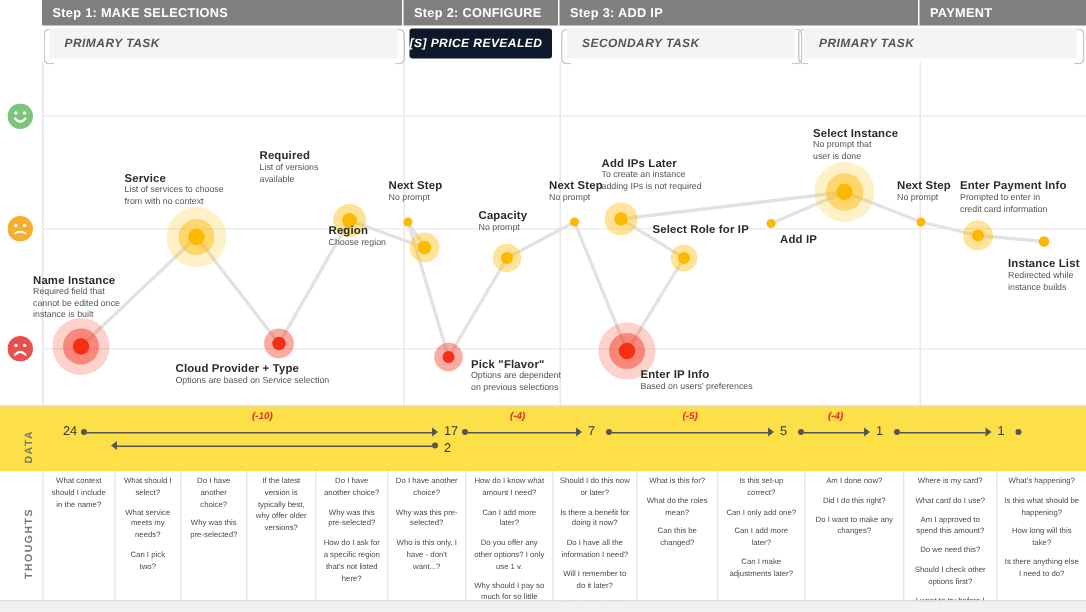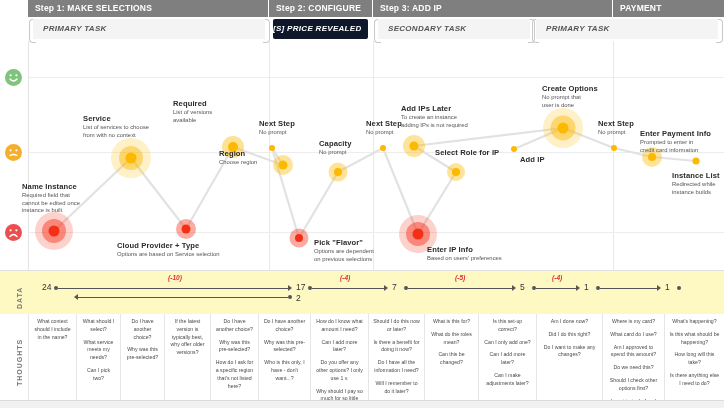--- a/index.html
+++ b/index.html
@@ -32,21 +32,21 @@
   .node{position:absolute;border-radius:50%;transform:translate(-50%,-50%);}
   .halo{position:absolute;border-radius:50%;transform:translate(-50%,-50%);}
 
   
   .lbl{position:absolute;font-size:6.6px;color:#3b3b3b;line-height:1.25;}
   .lbl .t{font-size:7.6px;font-weight:bold;color:#2b2b2b;display:block;margin-bottom:1px;letter-spacing:.1px;}
   .lbl .s{font-size:5.9px;color:#555;display:block;}
 
   
   #databand{position:absolute;left:0;top:270px;width:724px;height:44px;
-    background:#fef9c3;border-top:1px solid #e0e0e0;border-bottom:1px solid #e0e0e0;}
+    background:#fde047;border-top:1px solid #e0e0e0;border-bottom:1px solid #e0e0e0;}
   .sidelabel{position:absolute;font-size:7px;font-weight:bold;color:#777;letter-spacing:1px;
     transform:rotate(-90deg);transform-origin:left top;white-space:nowrap;}
   .dnum{position:absolute;font-size:8.5px;color:#333;}
   .ddot{position:absolute;width:4px;height:4px;border-radius:50%;background:#555;transform:translate(-50%,-50%);}
   .dline{position:absolute;height:1px;background:#555;}
   .darrow{position:absolute;width:0;height:0;border-top:3px solid transparent;
     border-bottom:3px solid transparent;transform:translateY(-50%);}
   .darrow.r{border-left:4px solid #555;}
   .darrow.l{border-right:4px solid #555;}
   .ddelta{position:absolute;font-size:6.6px;font-style:italic;font-weight:bold;color:#e03030;}
@@ -189,32 +189,32 @@
           <span class="t">Select Role for IP</span>
         </div>
         <div class="node" style="left: 485px; top: 108px; width: 6px; height: 6px; background: rgb(252, 185, 0);"></div>
         <div class="lbl" style="left: 491px; top: 114px;">
           <span class="t">Add IP</span>
         </div>
         <div class="halo" style="left: 534px; top: 87px; width: 25px; height: 25px; background: rgb(252, 185, 0); opacity: 0.45;"></div>
         <div class="halo" style="left: 534px; top: 87px; width: 40px; height: 40px; background: rgb(252, 185, 0); opacity: 0.22;"></div>
         <div class="node" style="left: 534px; top: 87px; width: 11px; height: 11px; background: rgb(252, 185, 0);"></div>
         <div class="lbl" style="left: 513px; top: 43px;">
-          <span class="t">Create Options</span>
+          <span class="t">Select Instance</span>
           <span class="s">No prompt that</span>
           <span class="s">user is done</span>
         </div>
         <div class="node" style="left: 585px; top: 107px; width: 6px; height: 6px; background: rgb(252, 185, 0);"></div>
         <div class="lbl" style="left: 569px; top: 78px;">
           <span class="t">Next Step</span>
           <span class="s">No prompt</span>
         </div>
         <div class="halo" style="left: 623px; top: 116px; width: 20px; height: 20px; background: rgb(252, 185, 0); opacity: 0.4;"></div>
         <div class="node" style="left: 623px; top: 116px; width: 8px; height: 8px; background: rgb(252, 185, 0);"></div>
-        <div class="lbl" style="left: 611px; top: 88px;">
+        <div class="lbl" style="left: 611px; top: 78px;">
           <span class="t">Enter Payment Info</span>
           <span class="s">Prompted to enter in</span>
           <span class="s">credit card information</span>
         </div>
         <div class="node" style="left: 667px; top: 120px; width: 7px; height: 7px; background: rgb(252, 185, 0);"></div>
         <div class="lbl" style="left: 643px; top: 130px;">
           <span class="t">Instance List</span>
           <span class="s">Redirected while</span>
           <span class="s">instance builds</span>
         </div>

